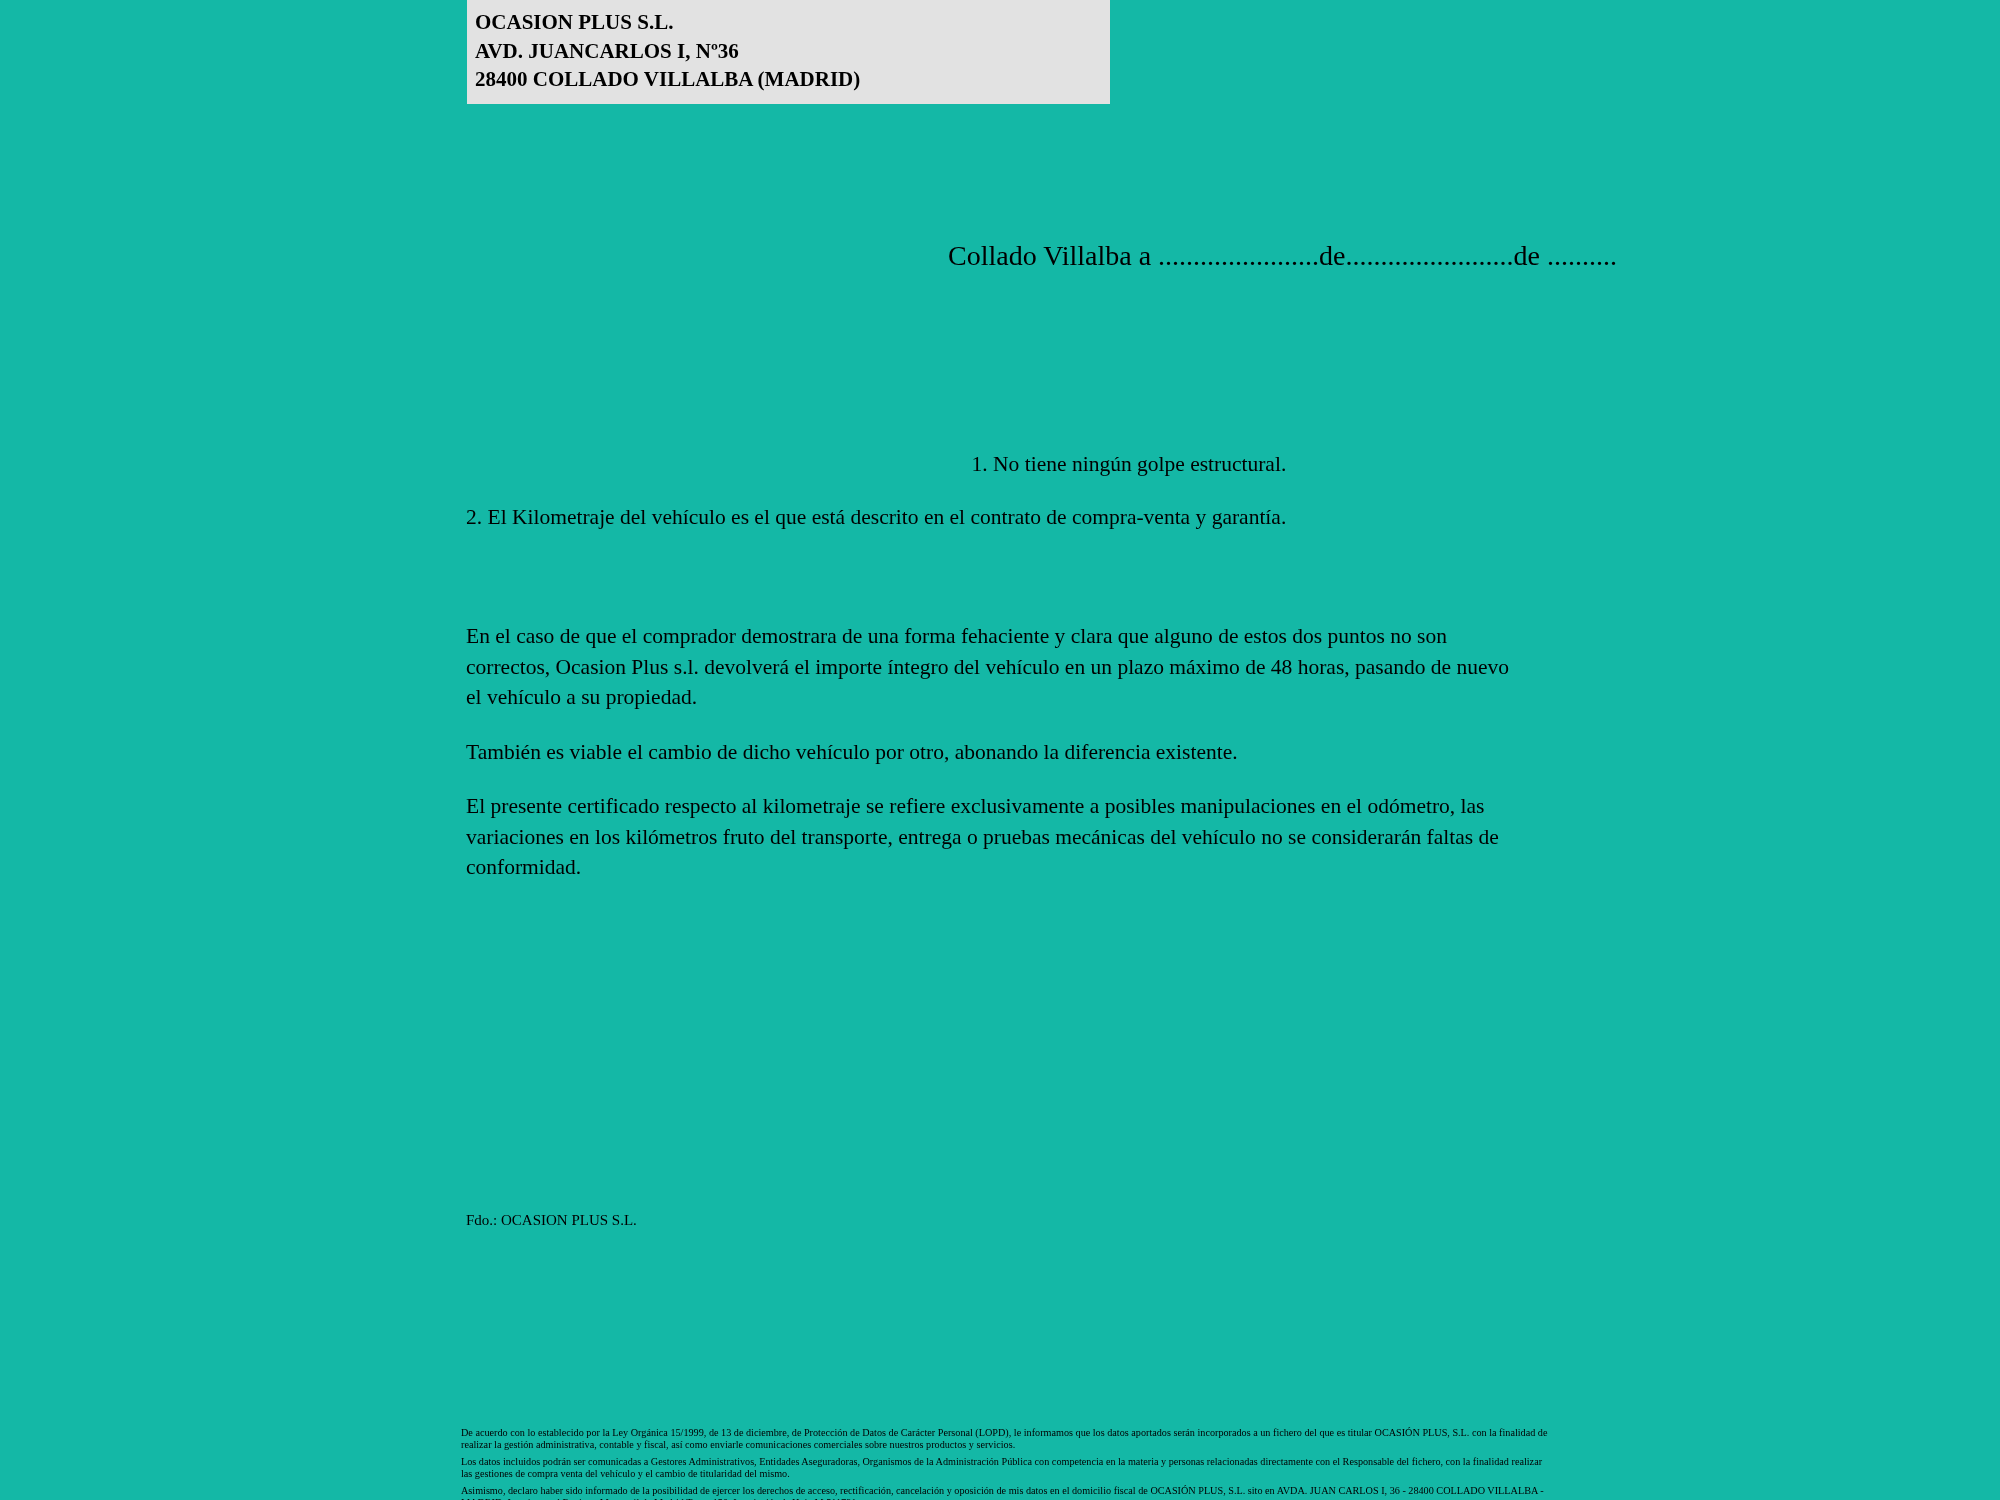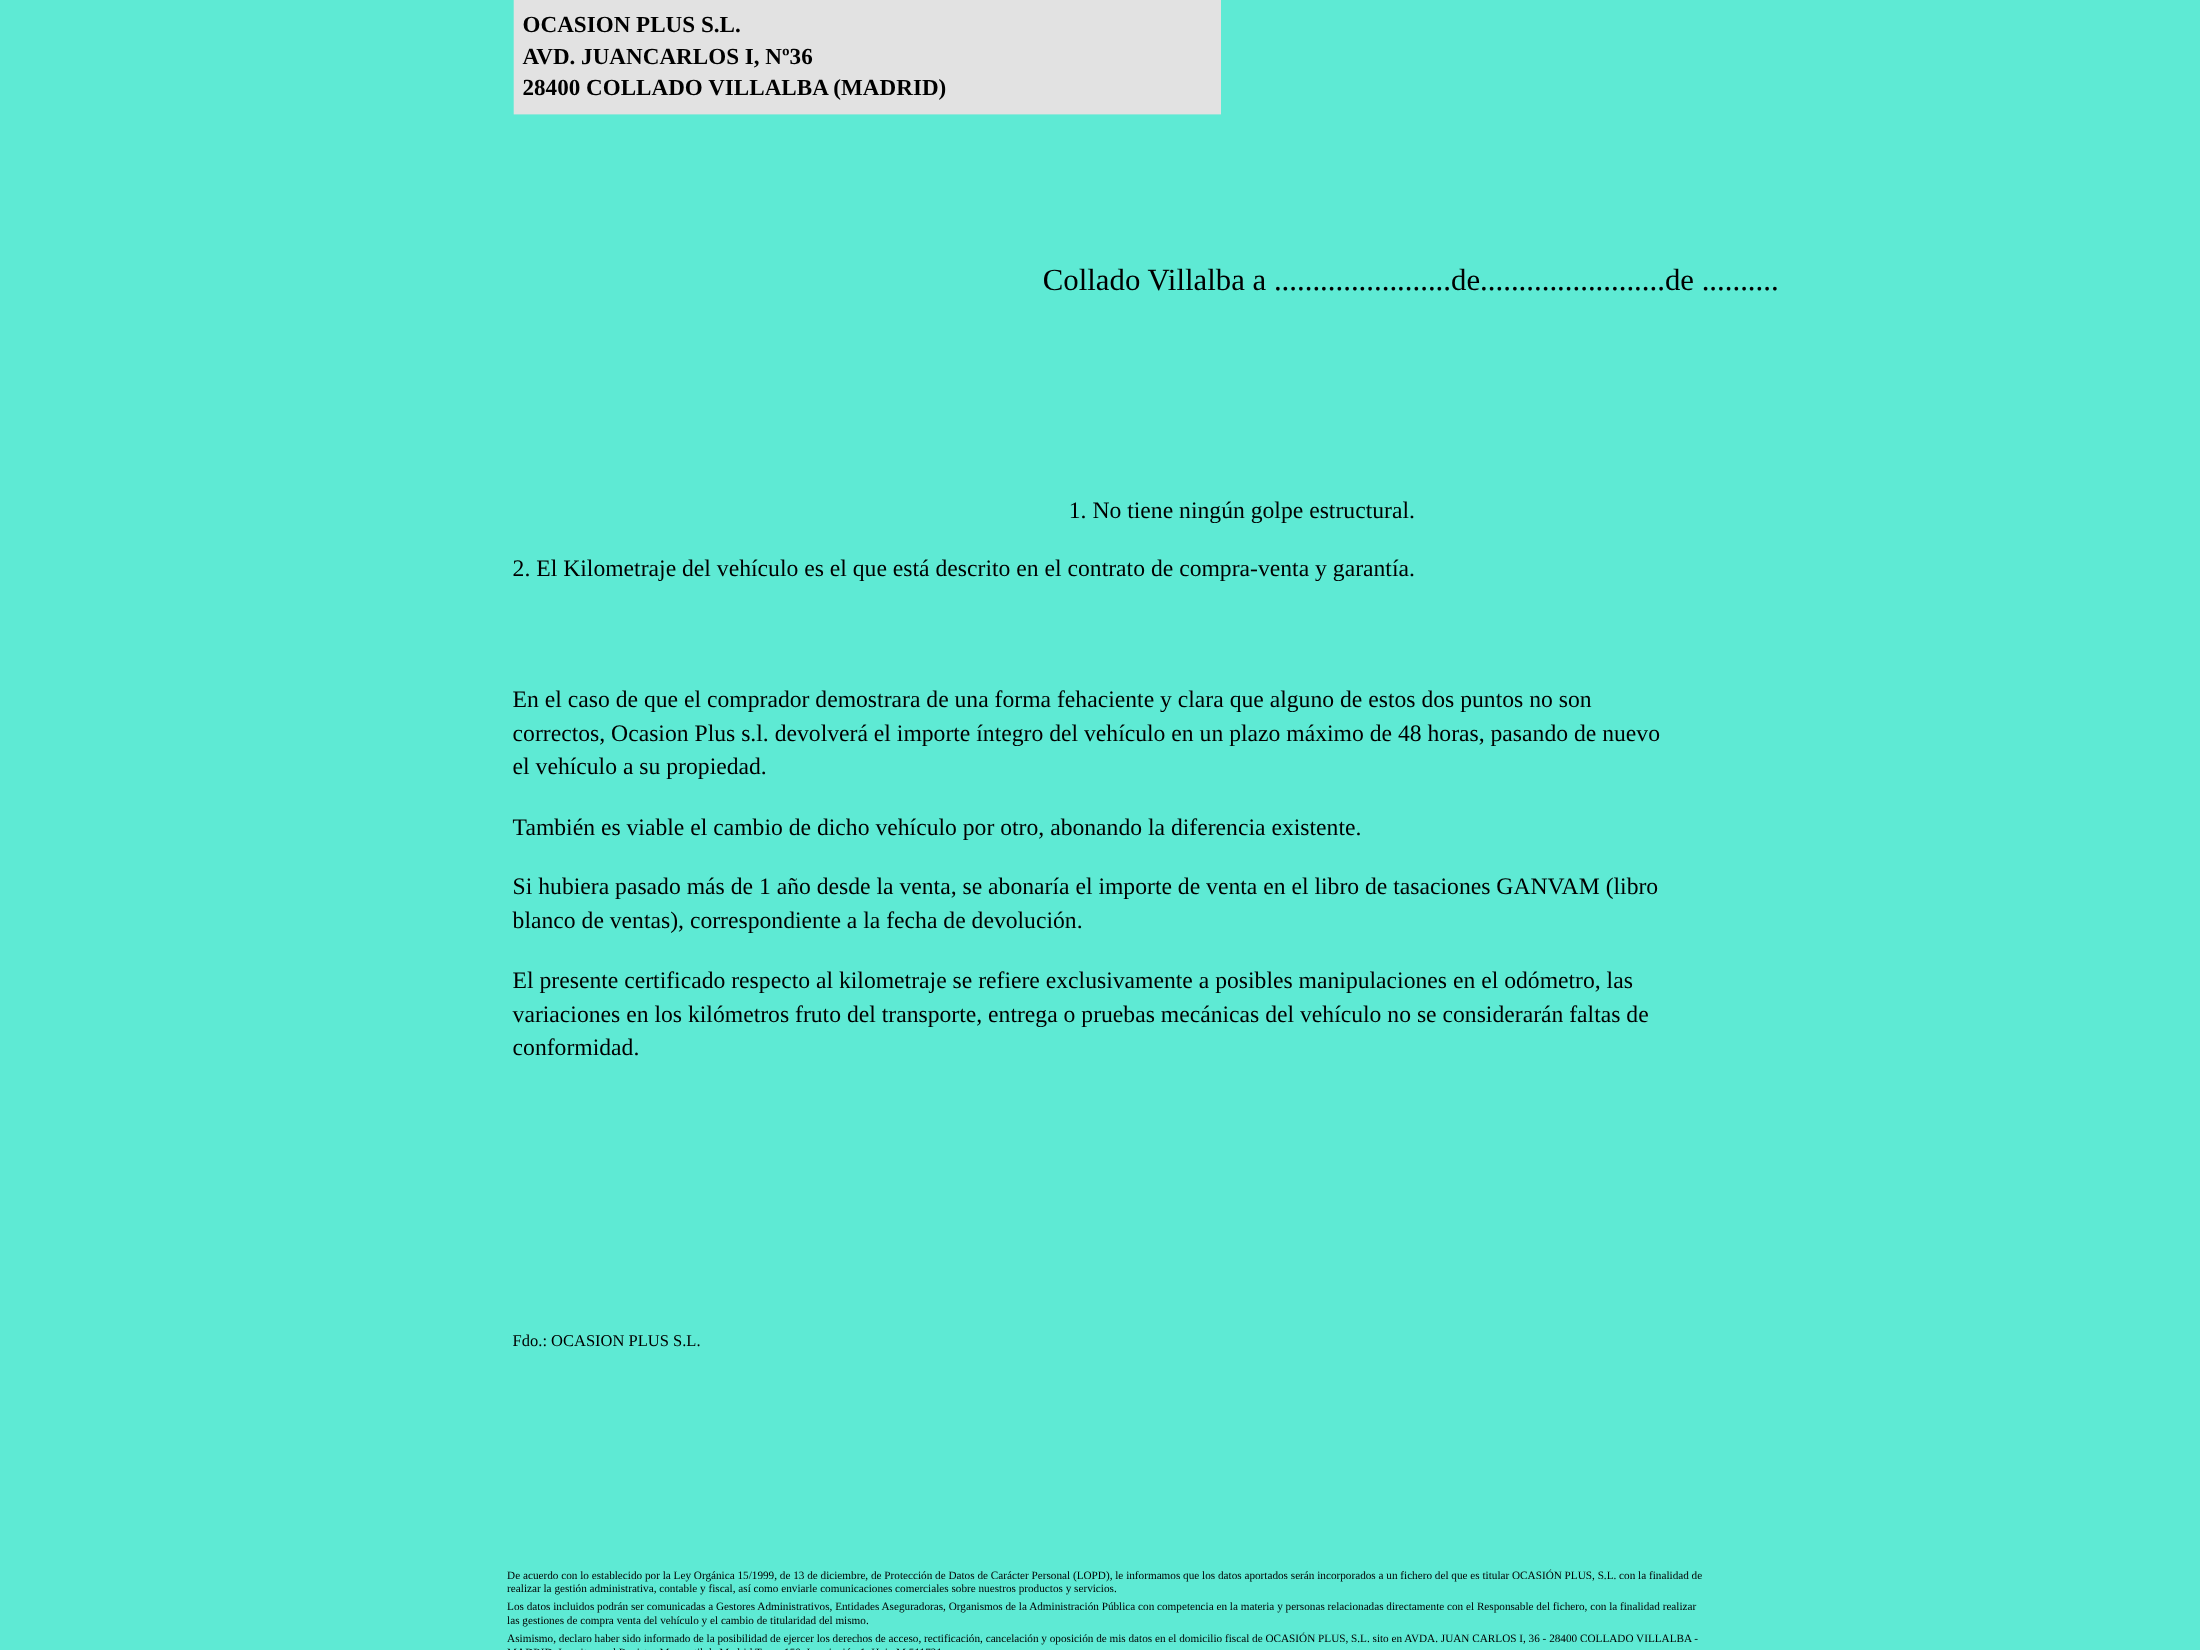--- a/index.html
+++ b/index.html
@@ -14,21 +14,21 @@
     color: #000000;
     position: relative;
     overflow: hidden;
   }
   .page {
     position: absolute;
     left: 0;
     top: 0;
     width: 2000px;
     height: 1500px;
-    background: #5eead4;
+    background: #14b8a6;
   }
 
   
   .letterhead {
     position: absolute;
     left: 467px;
     top: 0px;
     width: 643px;
     padding: 8px 0 10px 0;
     background: #e2e2e2;
@@ -133,21 +133,20 @@
 
 
   <div class="points">
     <div class="point">1. No tiene ningún golpe estructural.</div>
     <div class="point">2. El Kilometraje del vehículo es el que está descrito en el contrato de compra-venta y garantía.</div>
   </div>
 
   <div class="body-text">
     <p>En el caso de que el comprador demostrara de una forma fehaciente y clara que alguno de estos dos puntos no son correctos, Ocasion Plus s.l. devolverá el importe íntegro del vehículo en un plazo máximo de 48 horas, pasando de nuevo el vehículo a su propiedad.</p>
     <p>También es viable el cambio de dicho vehículo por otro, abonando la diferencia existente.</p>
-    <p>Si hubiera pasado más de 1 año desde la venta, se abonaría el importe de venta en el libro de tasaciones GANVAM (libro blanco de ventas), correspondiente a la fecha de devolución.</p>
     <p>El presente certificado respecto al kilometraje se refiere exclusivamente a posibles manipulaciones en el odómetro, las variaciones en los kilómetros fruto del transporte, entrega o pruebas mecánicas del vehículo no se considerarán faltas de conformidad.</p>
   </div>
 
   <div class="signature">Fdo.: OCASION PLUS S.L.</div>
 
   <div class="legal">
     <p>De acuerdo con lo establecido por la Ley Orgánica 15/1999, de 13 de diciembre, de Protección de Datos de Carácter Personal (LOPD), le informamos que los datos aportados serán incorporados a un fichero del que es titular OCASIÓN PLUS, S.L. con la finalidad de realizar la gestión administrativa, contable y fiscal, así como enviarle comunicaciones comerciales sobre nuestros productos y servicios.</p>
     <p>Los datos incluidos podrán ser comunicadas a Gestores Administrativos, Entidades Aseguradoras, Organismos de la Administración Pública con competencia en la materia y personas relacionadas directamente con el Responsable del fichero, con la finalidad realizar las gestiones de compra venta del vehículo y el cambio de titularidad del mismo.</p>
     <p>Asimismo, declaro haber sido informado de la posibilidad de ejercer los derechos de acceso, rectificación, cancelación y oposición de mis datos en el domicilio fiscal de OCASIÓN PLUS, S.L. sito en AVDA. JUAN CARLOS I, 36 - 28400 COLLADO VILLALBA - MADRID. Inscrita en el Registro Mercantil de Madrid Tomo:150, Inscripción:1, Hoja:M 511731</p>
   </div>

